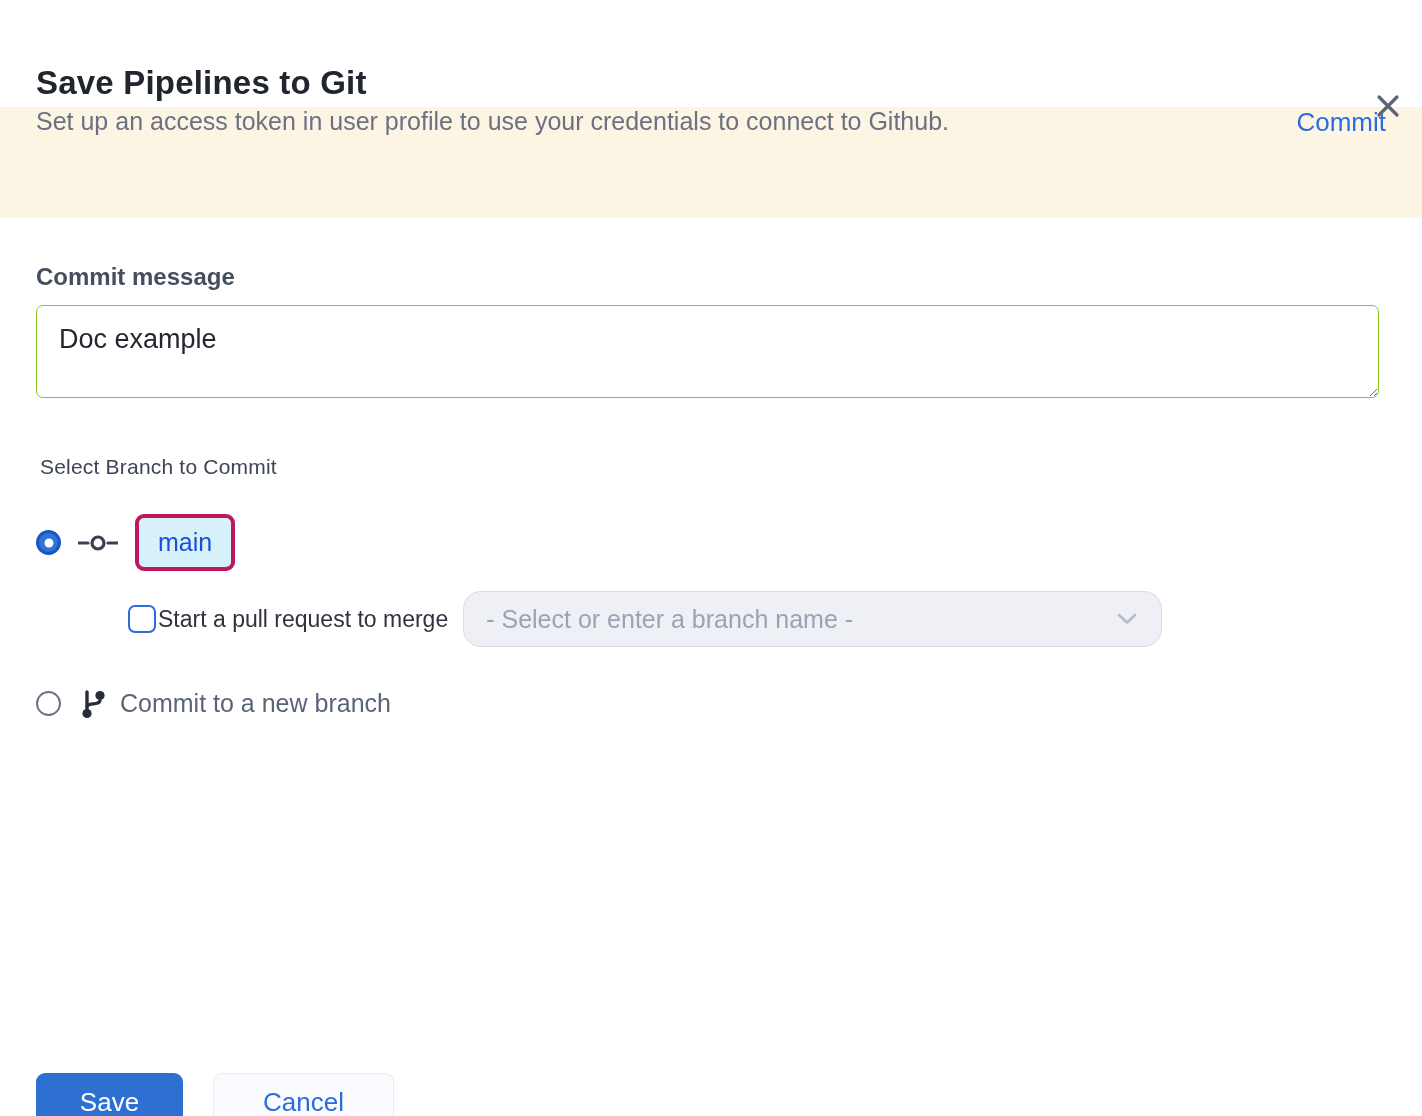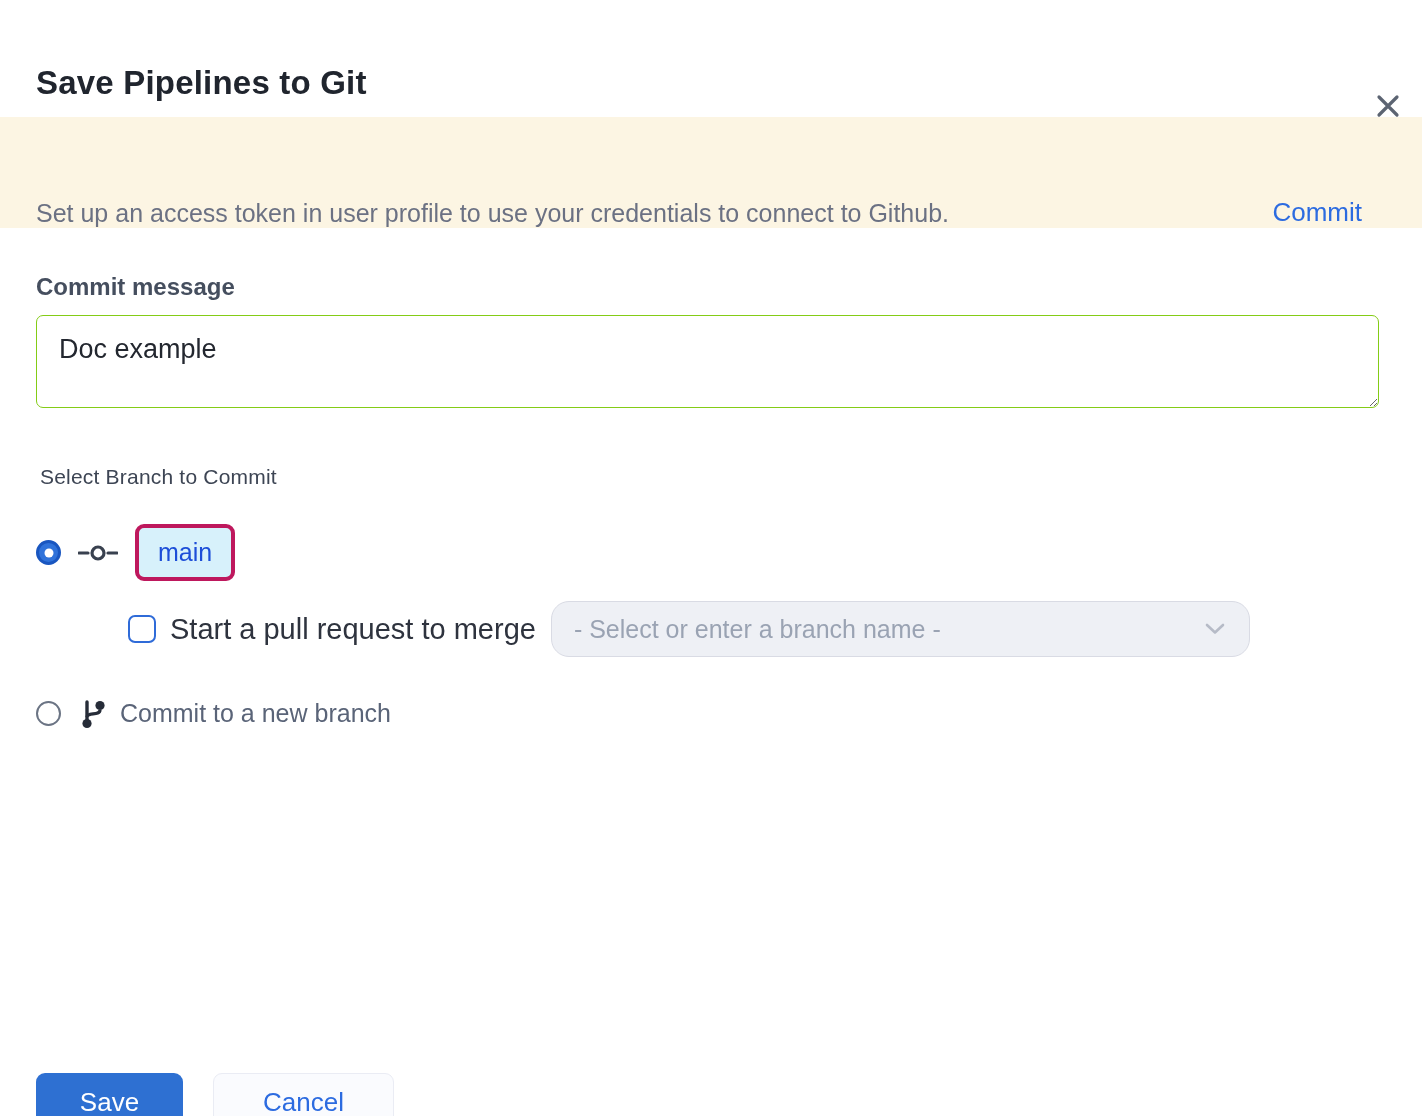--- a/index.html
+++ b/index.html
@@ -22,25 +22,25 @@
   }
 
   h1.dialog-title {
     margin:60px 36px 0 36px;
     font-size:33px; line-height:46px;
     font-weight:700; color:#20252e;
     letter-spacing:0.2px;
   }
 
   .banner {
-    margin-top:11px;
+    margin-top:1px;
     height:111px;
     background:#fcf5e3;
-    display:flex; align-items:flex-end; justify-content:space-between;
-    padding:0 60px 0 36px;
+    display:flex; align-items:flex-start; justify-content:space-between;
+    padding:0 36px 0 36px;
   }
   .banner-message { font-size:25px; color:#6b7183; }
   .connect-link {
     font-size:26px; color:#2c6be0; text-decoration:none; cursor:pointer;
   }
 
   .content { padding:0 43px 0 36px; }
 
   .field-label {
     display:block;
@@ -113,22 +113,22 @@
     margin-top:20px; margin-left:92px;
     height:56px;
   }
   .checkbox {
     width:28px; height:28px;
     border:2.5px solid #2f6bd8; border-radius:7px;
     background:#ffffff; cursor:pointer;
     flex:0 0 28px;
   }
   .pr-label {
-    margin-left:14px;
-    font-size:29px; color:#2e333e;
+    margin-left:2px;
+    font-size:23px; color:#2e333e;
   }
 
   .branch-select {
     margin-left:15px;
     width:699px; height:56px;
     background:#eef0f5;
     border:1px solid #d9dbe4;
     border-radius:18px;
     display:flex; align-items:center; justify-content:space-between;
     padding:0 24px 0 22px;

